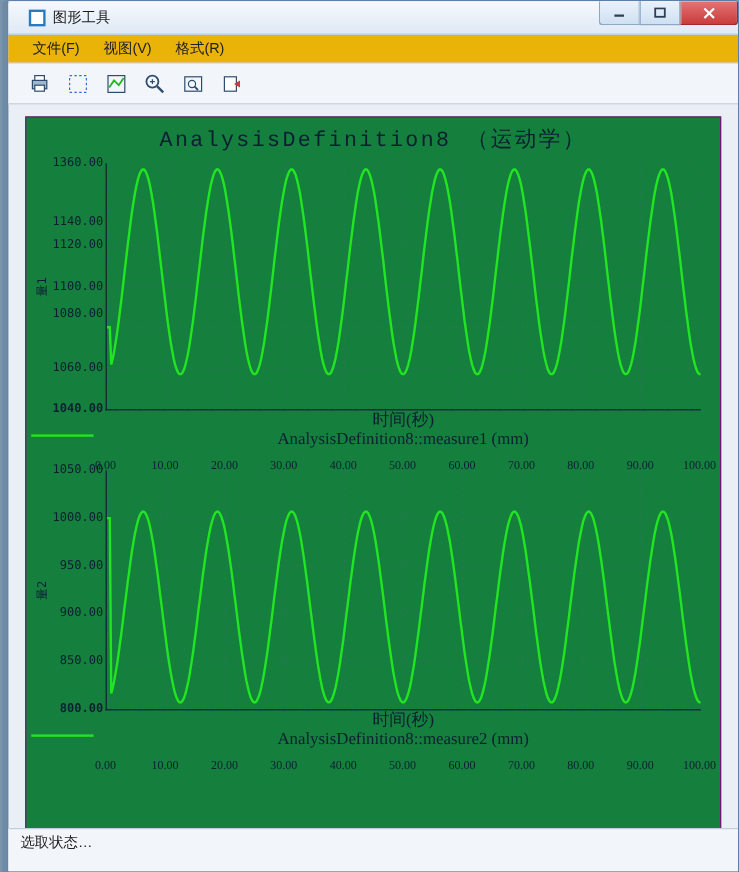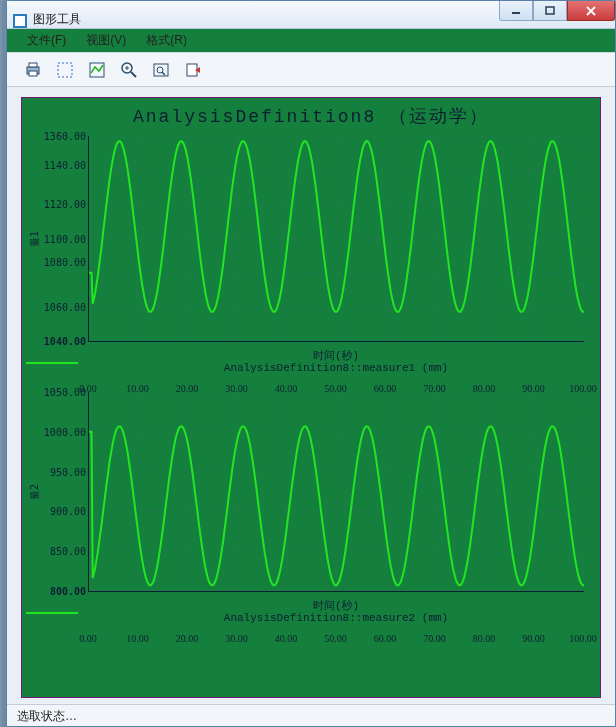--- a/index.html
+++ b/index.html
@@ -15,22 +15,22 @@
     position: absolute; left: 6px; top: 0; width: 610px; height: 727px;
     background: #e9eff5;
     border: 1px solid #5a7fa8;
     border-radius: 4px 4px 0 0;
     box-shadow: -4px 0 0 #6f8aa3;
   }
   .titlebar {
     height: 28px;
     background: linear-gradient(#f5f9fd, #dfe9f5);
     border-bottom: 1px solid #b8c8da;
-    display: flex; align-items: flex-end;
-    padding-left: 6px;
+    display: flex; align-items: center;
+    padding-left: 17px;
     position: relative;
   }
   .titlebar .icon16 {
     width: 14px; height: 14px; border: 2px solid #2a7abf;
     background: #fff; margin-right: 6px;
   }
   .titlebar .title { color: #1a1a1a; font-size: 12px; }
   .winbtns { position: absolute; right: 0; top: 0; display: flex; }
   .winbtn {
     width: 34px; height: 20px;
@@ -41,21 +41,21 @@
   }
   .winbtn.min { border-radius: 0 0 0 3px; }
   .winbtn.close {
     width: 48px;
     background: linear-gradient(#e57373,#c93c3c);
     border-color: #9e2a2a; color: #fff;
     border-radius: 0 0 3px 0;
   }
   .winbtn svg { display: block; }
   .menubar {
-    height: 24px; background: #15803d;
+    height: 24px; background: #eab308;
     display: flex; align-items: center; gap: 4px;
     padding: 0 12px;
     border-bottom: 1px solid #d0d8e2;
     font-size: 12px; color: #222;
   }
   .menubar span { padding: 2px 8px; }
   .toolbar {
     height: 34px; background: #f2f6fa;
     display: flex; align-items: center; gap: 8px;
     padding: 4px 14px;
@@ -108,29 +108,29 @@
   }
   .ylabel {
     position: absolute; left: -38px; top: 50%;
     transform: rotate(-90deg) translateX(50%);
     transform-origin: left top;
     font-size: 10px; color: #0d1e33; font-family: monospace;
   }
   .xlabel-wrap {
     position: absolute; left: 22px; right: 6px; bottom: 4px;
     text-align: center;
-    font-size: 11px; color: #0d1e33; font-family: Liberation Mono, monospace;
+    font-size: 14px; color: #0d1e33; font-family: Liberation Serif, serif;
     line-height: 1.1;
   }
   .legend-line {
     position: absolute; left: -40px; bottom: 14px;
     width: 52px; height: 0; border-top: 2px solid #22e522;
   }
   .statusbar {
-    position: absolute; left: 0; right: 0; bottom: 0; height: 22px;
+    position: absolute; left: 0; right: 0; bottom: 0; height: 36px;
     background: #f2f6fa; border-top: 1px solid #c4cedb;
     padding: 3px 10px; font-size: 12px; color: #222;
   }
 </style>
 </head>
 <body>
 
 <div class="window">
   <div class="titlebar">
     <div class="icon16"></div>
@@ -236,21 +236,21 @@
       <div class="legend-line"></div>
       <div class="xlabel-wrap">
         <div>时间(秒)</div>
         <div>AnalysisDefinition8::measure1 (mm)</div>
       </div>
     <div class="ytick" style="top: 209px; font-weight: bold;">1040.00</div>
         <div class="ytick" style="top: 174.833px;">1060.00</div>
         <div class="ytick" style="top: 130px;">1080.00</div>
         <div class="ytick" style="top: 106.5px;">1100.00</div>
         <div class="ytick" style="top: 72.3333px;">1120.00</div>
-        <div class="ytick" style="top: 33px;">1140.00</div>
+        <div class="ytick" style="top: 53px;">1140.00</div>
         <div class="ytick" style="top: 4px;">1360.00</div>
         <div class="xtick" style="left: 22px;">0.00</div>
         <div class="xtick" style="left: 71.5px;">10.00</div>
         <div class="xtick" style="left: 121px;">20.00</div>
         <div class="xtick" style="left: 170.5px;">30.00</div>
         <div class="xtick" style="left: 220px;">40.00</div>
         <div class="xtick" style="left: 269.5px;">50.00</div>
         <div class="xtick" style="left: 319px;">60.00</div>
         <div class="xtick" style="left: 368.5px;">70.00</div>
         <div class="xtick" style="left: 418px;">80.00</div>

